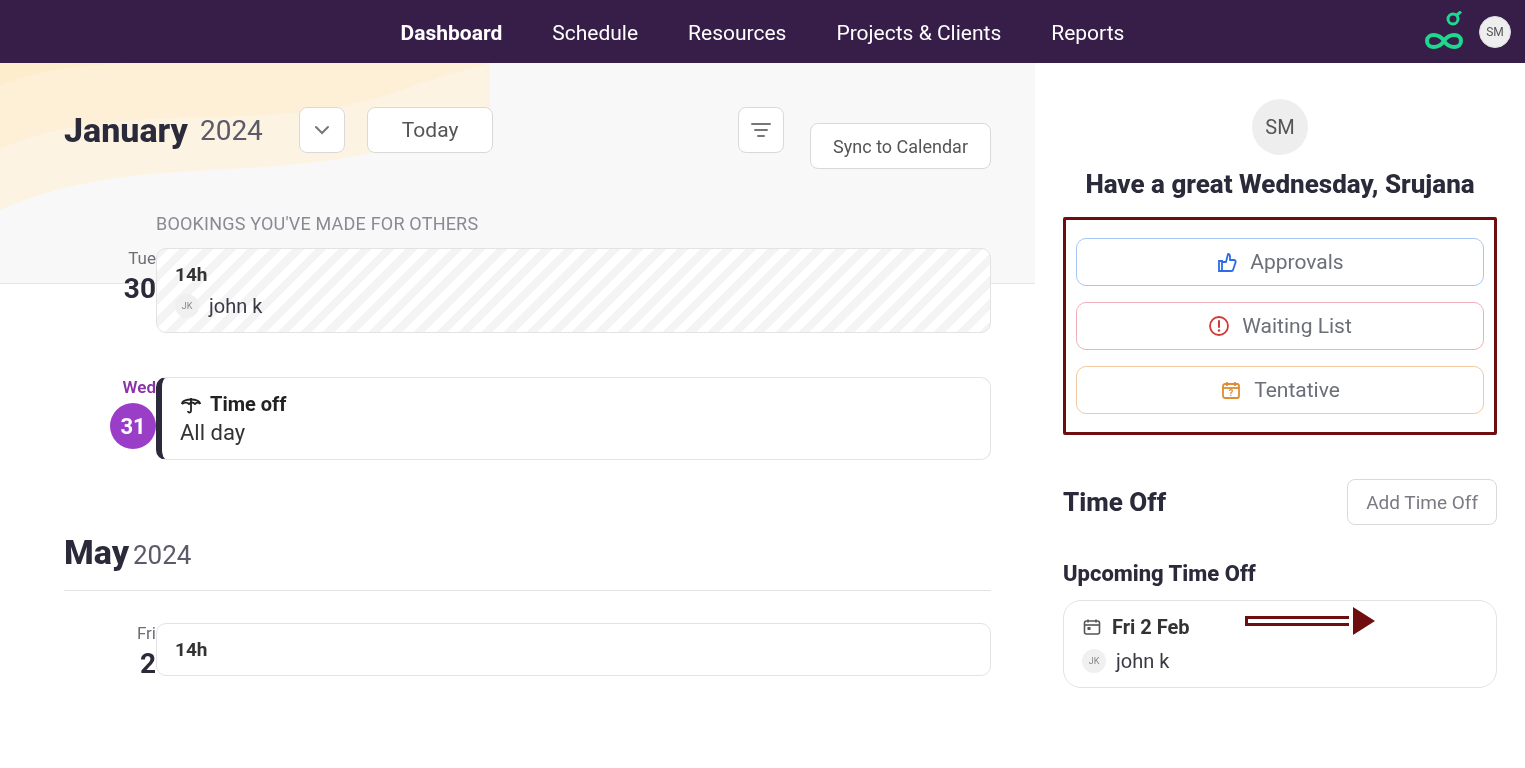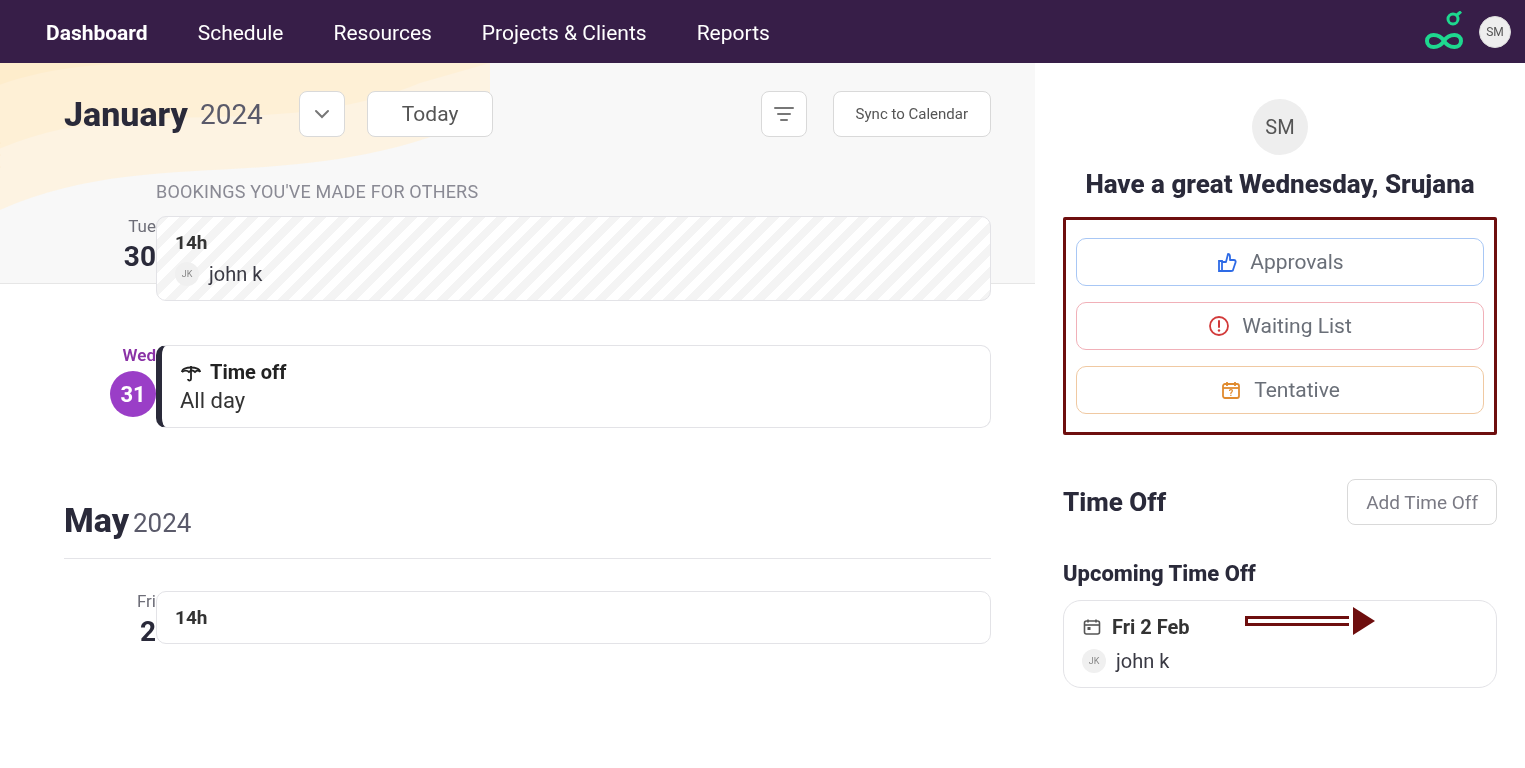--- a/index.html
+++ b/index.html
@@ -1,19 +1,19 @@
 <!DOCTYPE html>
 <html><head>
 <meta charset="utf-8">
 <style>
 * { margin: 0; padding: 0; box-sizing: border-box; }
 body { font-family: -apple-system, BlinkMacSystemFont, "Segoe UI", Roboto, Helvetica, Arial, sans-serif; background: #fff; color: #2a2a3a; width: 1525px; height: 768px; overflow: hidden; }
 
 
-.topnav { background: #371e48; height: 63px; display: flex; align-items: center; padding: 2px 46px 0 46px; position: relative; }
+.topnav { background: #371e48; height: 63px; display: flex; align-items: center; padding: 2px 46px 0 46px; position: relative; justify-content: center; }
 .topnav .nav-items { display: flex; gap: 50px; }
 .topnav .nav-item { color: #fff; font-size: 21px; font-weight: 400; cursor: pointer; }
 .topnav .nav-item.active { font-weight: 700; }
 .topnav .right { position: absolute; right: 14px; top: 50%; transform: translateY(-50%); display: flex; align-items: center; gap: 14px; }
 .logo-shape { color: #1ed88f; }
 .avatar-circle { width: 32px; height: 32px; border-radius: 50%; background: #eeeeee; display: flex; align-items: center; justify-content: center; font-size: 12px; color: #555; border: 1px solid #ddd; }
 
 
 .layout { display: flex; height: calc(768px - 63px); }
 .main { flex: 1; position: relative; overflow: hidden; background: linear-gradient(to bottom, #f8f8f8 0, #f8f8f8 220px, #ffffff 220px); }
@@ -21,21 +21,21 @@
 .wave-bg { position: absolute; left: -30px; top: -30px; width: 520px; height: 280px; pointer-events: none; }
 .sidebar { width: 490px; background: #fff; padding: 36px 28px 0 28px; position: relative; }
 
 
 .month-row { display: flex; align-items: center; padding: 28px 44px 0 64px; position: relative; z-index: 2; gap: 12px; }
 .month-title { font-size: 34px; font-weight: 800; color: #2a2a3a; }
 .month-year { font-size: 28px; font-weight: 400; color: #5a5a6a; }
 .caret-box { width: 46px; height: 46px; border: 1px solid #d9d9d9; border-radius: 8px; display: flex; align-items: center; justify-content: center; color: #777; background: #fff; margin-left: 24px; cursor: pointer; }
 .today-btn { height: 46px; padding: 0 34px; border: 1px solid #d9d9d9; border-radius: 8px; display: flex; align-items: center; font-size: 21px; color: #555; background: #fff; margin-left: 10px; cursor: pointer; }
 .filter-btn { width: 46px; height: 46px; border: 1px solid #d9d9d9; border-radius: 8px; display: flex; align-items: center; justify-content: center; color: #777; background: #fff; margin-left: auto; cursor: pointer; }
-.sync-btn { height: 46px; padding: 16px 22px; border: 1px solid #d9d9d9; border-radius: 8px; display: flex; align-items: center; font-size: 15px; color: #555; background: #fff; margin-left: 14px; cursor: pointer; }
+.sync-btn { height: 46px; padding: 16px 22px; border: 1px solid #d9d9d9; border-radius: 8px; display: flex; align-items: center; font-size: 18px; color: #555; background: #fff; margin-left: 14px; cursor: pointer; margin-top: 32px; }
 
 .section-label { padding: 44px 0 0 156px; font-size: 18px; color: #8a8a94; letter-spacing: .2px; position: relative; z-index: 2; }
 
 
 .day-row { display: flex; padding: 14px 44px 0 64px; position: relative; z-index: 2; }
 .day-col { width: 92px; display: flex; flex-direction: column; align-items: flex-end; }
 .dow { font-size: 17px; color: #6e6e78; }
 .daynum { font-size: 28px; font-weight: 700; color: #2a2a3a; margin-top: 4px; }
 .dow.current { color: #8a32a6; font-weight: 600; }
 .daycircle { width: 46px; height: 46px; border-radius: 50%; background: #9a3ec7; display: flex; align-items: center; justify-content: center; color: #fff; font-size: 22px; font-weight: 700; margin-top: 6px; }

